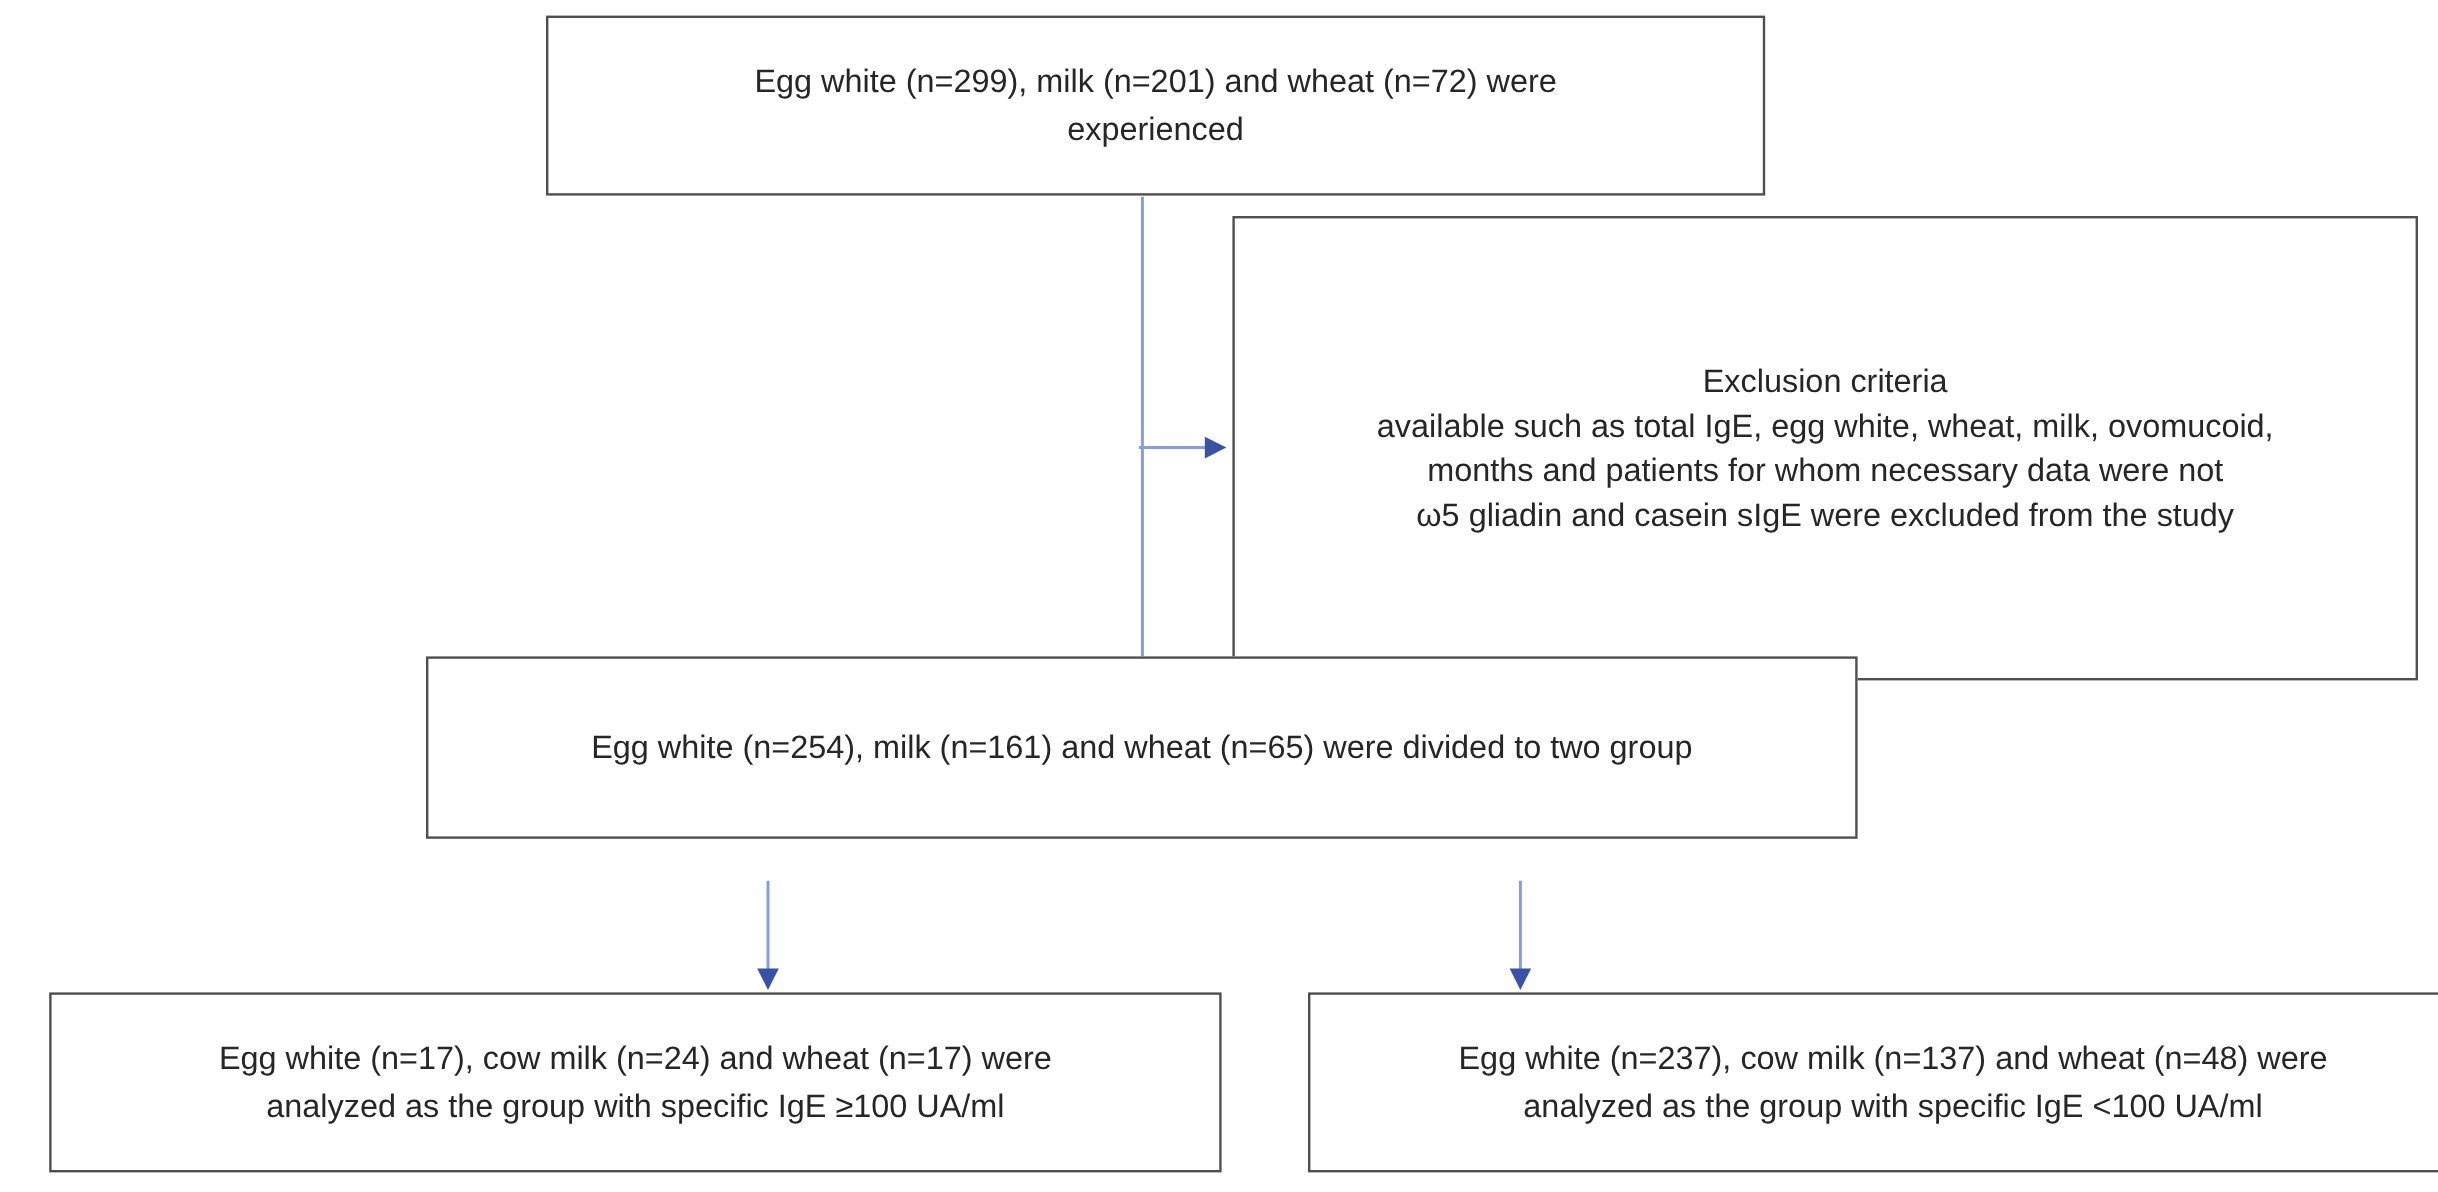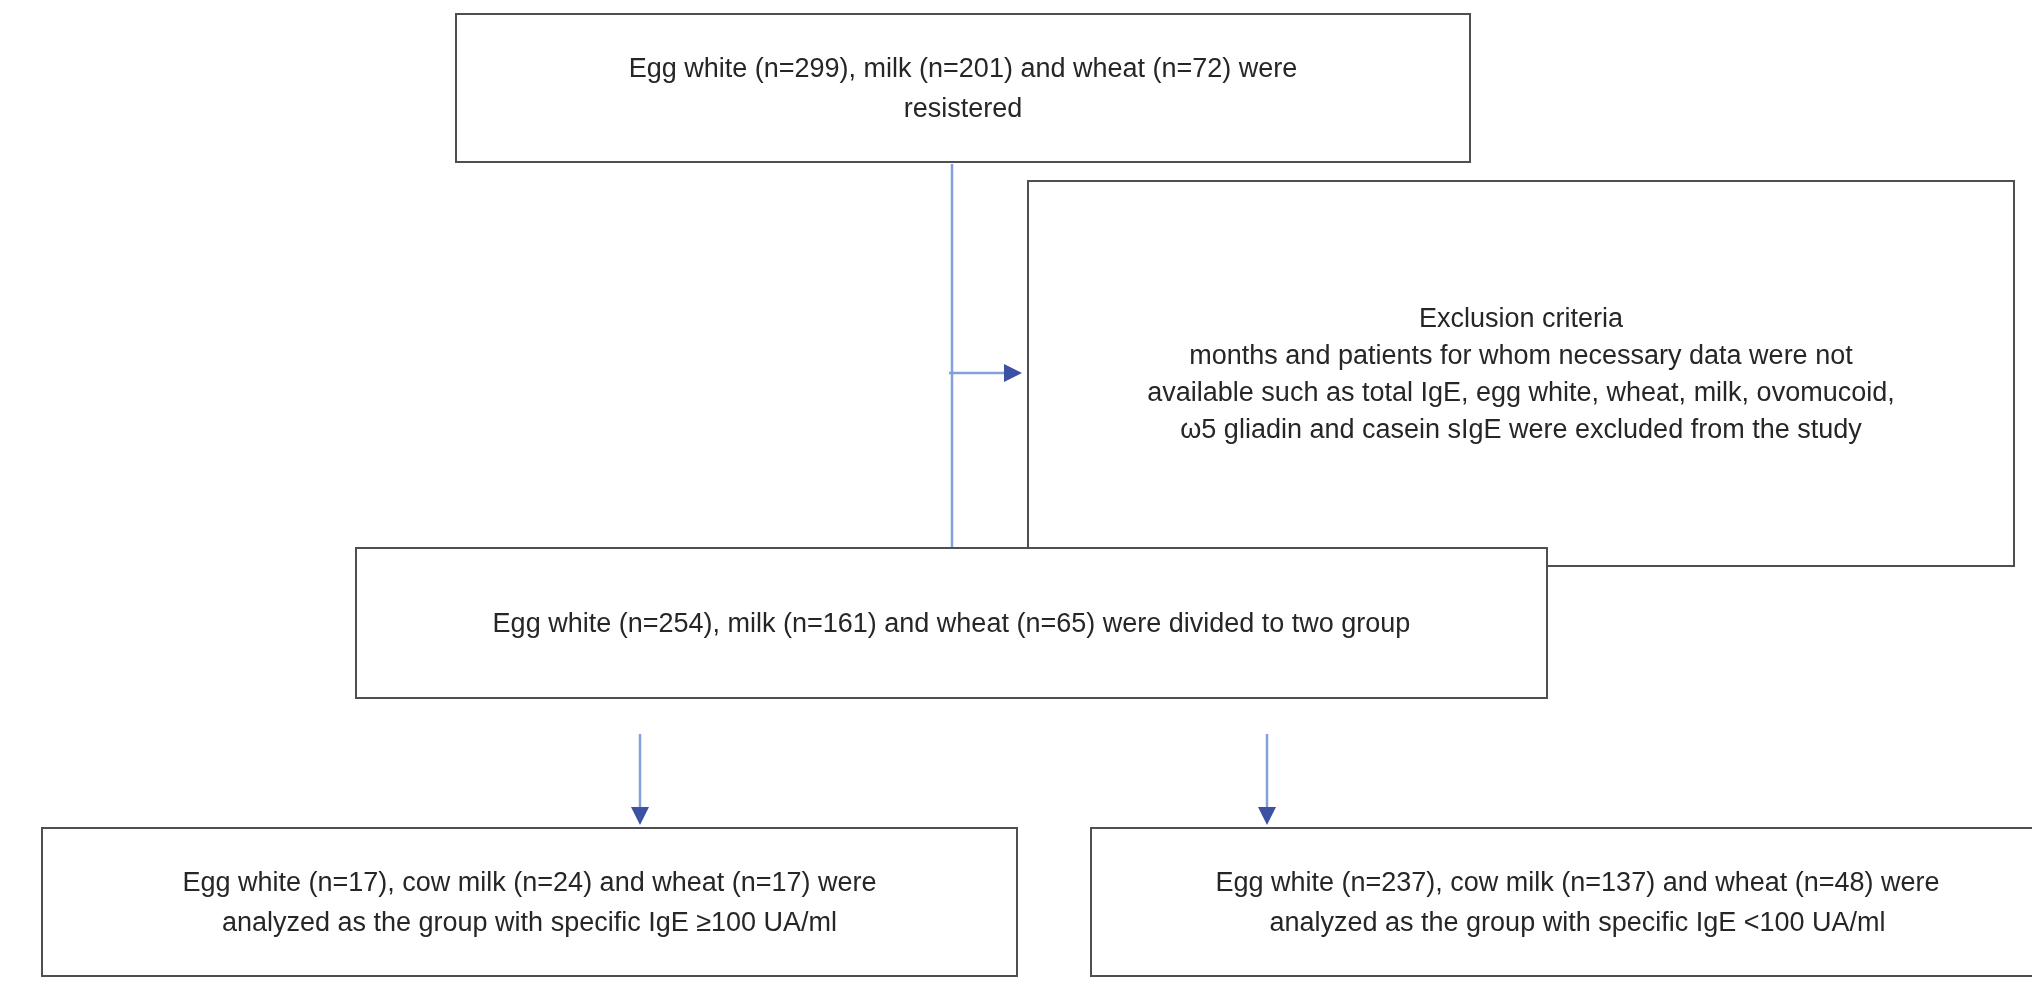--- a/index.html
+++ b/index.html
@@ -69,27 +69,27 @@
     </g>
 
     <g>
       <line x1="1267" y1="734" x2="1267" y2="810" stroke-width="2.5" stroke="#84a0da"></line>
       <polygon points="1267,825 1258,807 1276,807" fill="#3b51a3"></polygon>
     </g>
   </svg>
 
   <div class="node" id="node-registered">
     <div class="line">Egg white (n=299), milk (n=201) and wheat (n=72) were</div>
-    <div class="line">resistered</div>
+    <div class="line">experienced</div>
   </div>
 
   <div class="node" id="node-exclusion">
     <div class="line">Exclusion criteria</div>
+    <div class="line">available such as total IgE, egg white, wheat, milk, ovomucoid,</div>
     <div class="line">months and patients for whom necessary data were not</div>
-    <div class="line">available such as total IgE, egg white, wheat, milk, ovomucoid,</div>
     <div class="line">ω5 gliadin and casein sIgE were excluded from the study</div>
   </div>
 
   <div class="node" id="node-divided">
     <div class="line">Egg white (n=254), milk (n=161) and wheat (n=65) were divided to two group</div>
   </div>
 
   <div class="node" id="node-group-high">
     <div class="line">Egg white (n=17), cow milk (n=24) and wheat (n=17) were</div>
     <div class="line">analyzed as the group with specific IgE ≥100 UA/ml</div>

